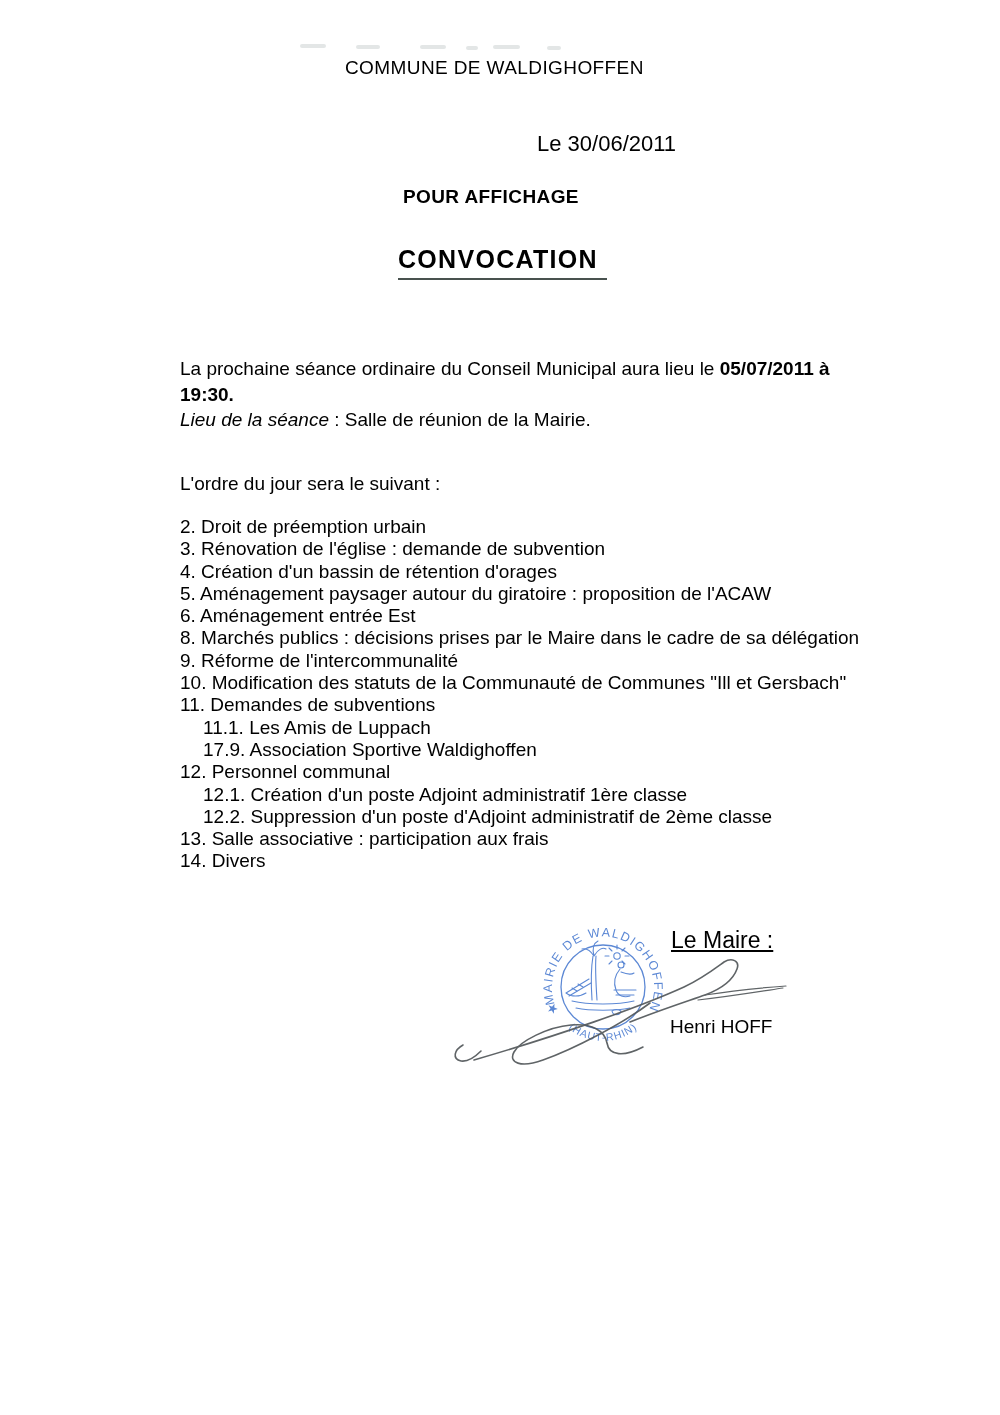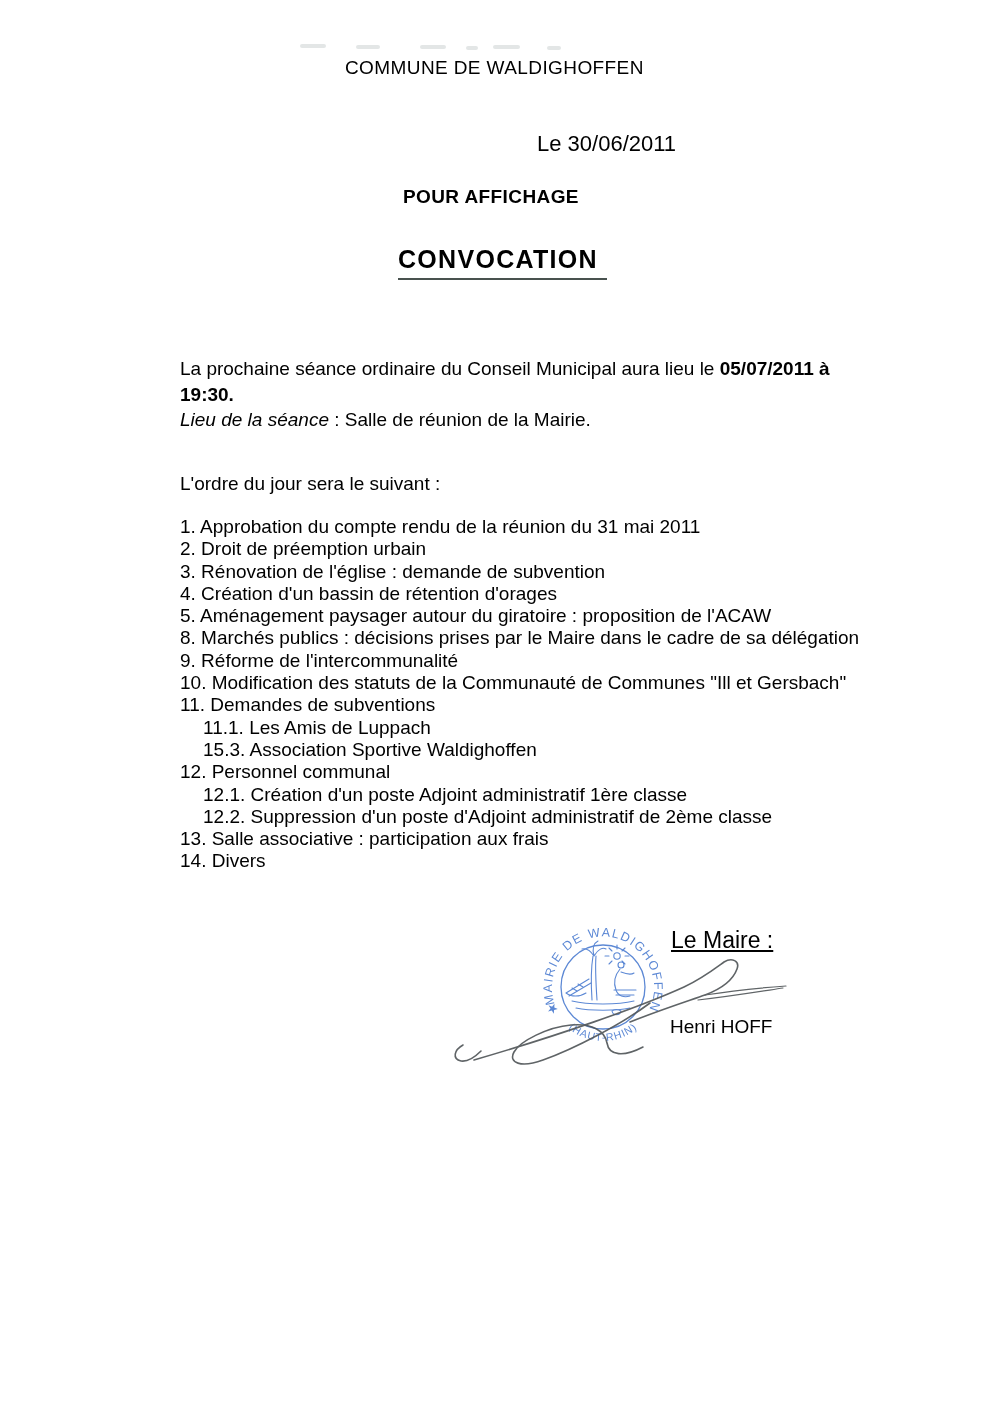--- a/index.html
+++ b/index.html
@@ -59,31 +59,31 @@
     <b>19:30.</b>
   </div>
 
   <div class="para agenda-intro">L'ordre du jour sera le suivant :</div>
 
   <div class="para location">
     <i>Lieu de la séance</i><span> : Salle de réunion de la Mairie.</span>
   </div>
 
   <div class="agenda">
-    <div class="item">1. Approbation du compte rendu de la réunion du 31 mai 2011</div>
     <div class="item">2. Droit de préemption urbain</div>
     <div class="item">3. Rénovation de l'église : demande de subvention</div>
     <div class="item">4. Création d'un bassin de rétention d'orages</div>
     <div class="item">5. Aménagement paysager autour du giratoire : proposition de l'ACAW</div>
+    <div class="item">6. Aménagement entrée Est</div>
     <div class="item">8. Marchés publics : décisions prises par le Maire dans le cadre de sa délégation</div>
     <div class="item">9. Réforme de l'intercommunalité</div>
     <div class="item">10. Modification des statuts de la Communauté de Communes "Ill et Gersbach"</div>
     <div class="item">11. Demandes de subventions</div>
     <div class="item sub">11.1. Les Amis de Luppach</div>
-    <div class="item sub">15.3. Association Sportive Waldighoffen</div>
+    <div class="item sub">17.9. Association Sportive Waldighoffen</div>
     <div class="item">12. Personnel communal</div>
     <div class="item sub">12.1. Création d'un poste Adjoint administratif 1ère classe</div>
     <div class="item sub">12.2. Suppression d'un poste d'Adjoint administratif de 2ème classe</div>
     <div class="item">13. Salle associative : participation aux frais</div>
     <div class="item">14. Divers</div>
   </div>
 
   <div class="abs lemaire">Le Maire :</div>
   <div class="abs mayorname">Henri HOFF</div>
 

